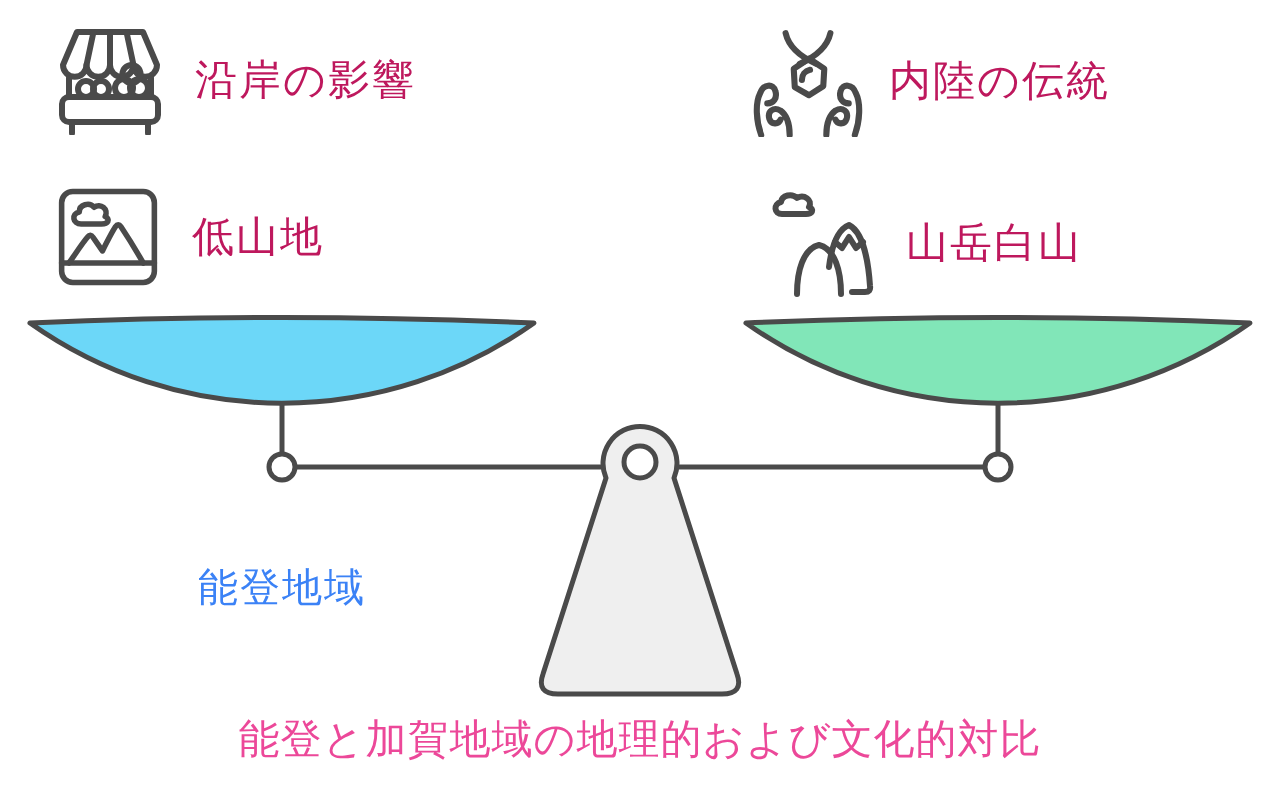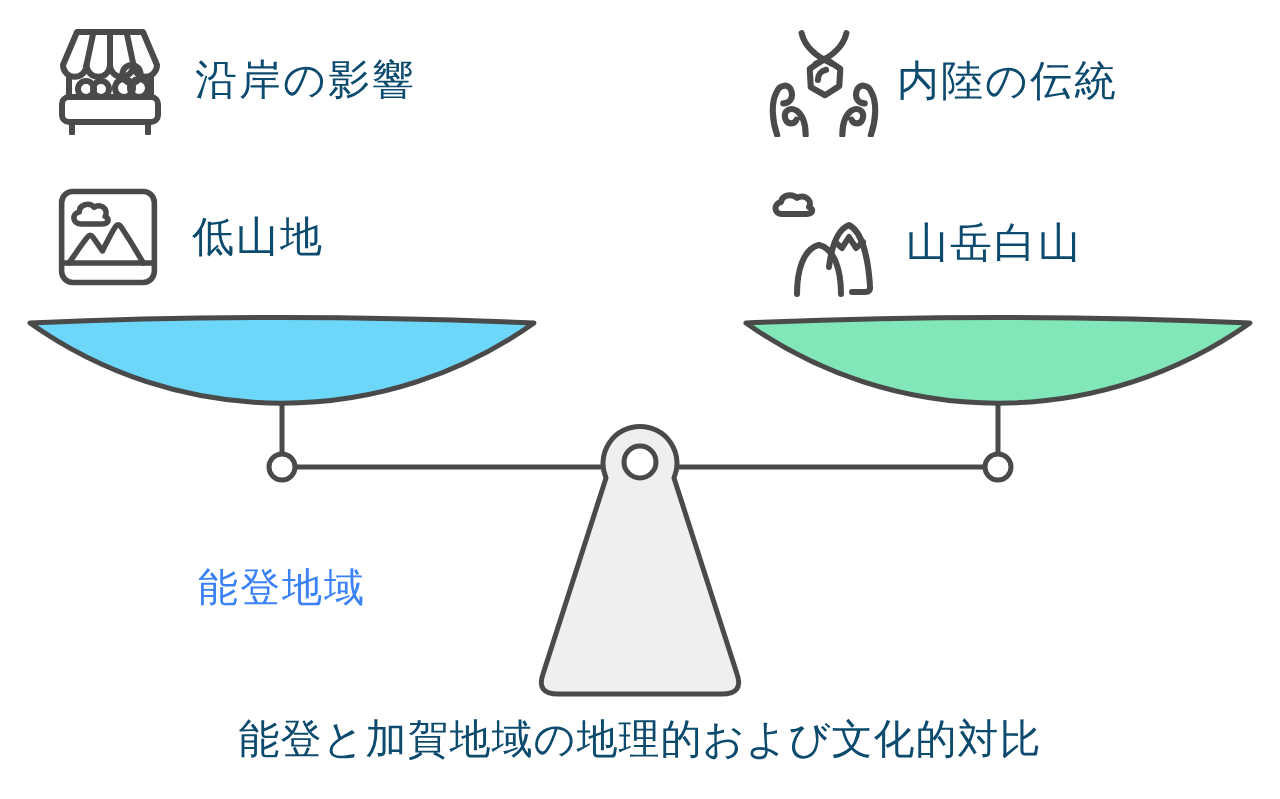--- a/index.html
+++ b/index.html
@@ -5,31 +5,31 @@
   html,body{margin:0;padding:0;}
   body{
     width:1280px;height:799px;background:#ffffff;overflow:hidden;
     font-family:"Liberation Sans","DejaVu Sans",sans-serif;
     color:#4d4d4d;
   }
   .canvas{position:relative;width:1280px;height:799px;background:#ffffff;}
   .feature{position:absolute;display:flex;align-items:center;}
   .feature .icon-box{flex:0 0 auto;}
   .feature .icon-box svg{display:block;stroke:#4a4a4a;fill:none;stroke-width:6;stroke-linecap:round;stroke-linejoin:round;}
-  .feature-label{font-size:42px;font-weight:500;color:#0c4a6e;letter-spacing:2px;white-space:nowrap;}
+  .feature-label{font-size:42px;font-weight:500;color:#be185d;letter-spacing:2px;white-space:nowrap;}
   #feature-left-1{left:55px;top:25px;gap:30px;}
   #feature-left-2{left:57px;top:186px;gap:33px;}
-  #feature-right-1{left:768px;top:25px;gap:17px;}
+  #feature-right-1{left:752px;top:25px;gap:25px;}
   #feature-right-2{left:771px;top:188px;gap:25px;}
   .scale-svg{position:absolute;left:0;top:0;}
   .scale-svg .stroked{stroke:#4a4a4a;stroke-width:5;}
   .region-label{position:absolute;width:400px;text-align:center;font-size:40px;font-weight:500;color:#3b82f6;letter-spacing:2px;}
   #region-label-left{left:82px;top:560px;}
   #region-label-right{left:795px;top:560px;}
-  .caption{position:absolute;left:0;top:712px;width:1280px;text-align:center;font-size:41px;font-weight:500;color:#0c4a6e;letter-spacing:1px;}
+  .caption{position:absolute;left:0;top:712px;width:1280px;text-align:center;font-size:41px;font-weight:500;color:#ec4899;letter-spacing:1px;}
 </style>
 </head>
 <body>
 
 <div class="canvas">
 
   <div class="feature" id="feature-left-1">
     <div class="icon-box">
       <svg width="110" height="110" viewBox="0 0 110 110">
         <path d="M22 7 L88 7 L102 40 A11.75 11.75 0 0 1 78.5 40 A11.75 11.75 0 0 1 55 40 A11.75 11.75 0 0 1 31.5 40 A11.75 11.75 0 0 1 8 40 Z"></path>

